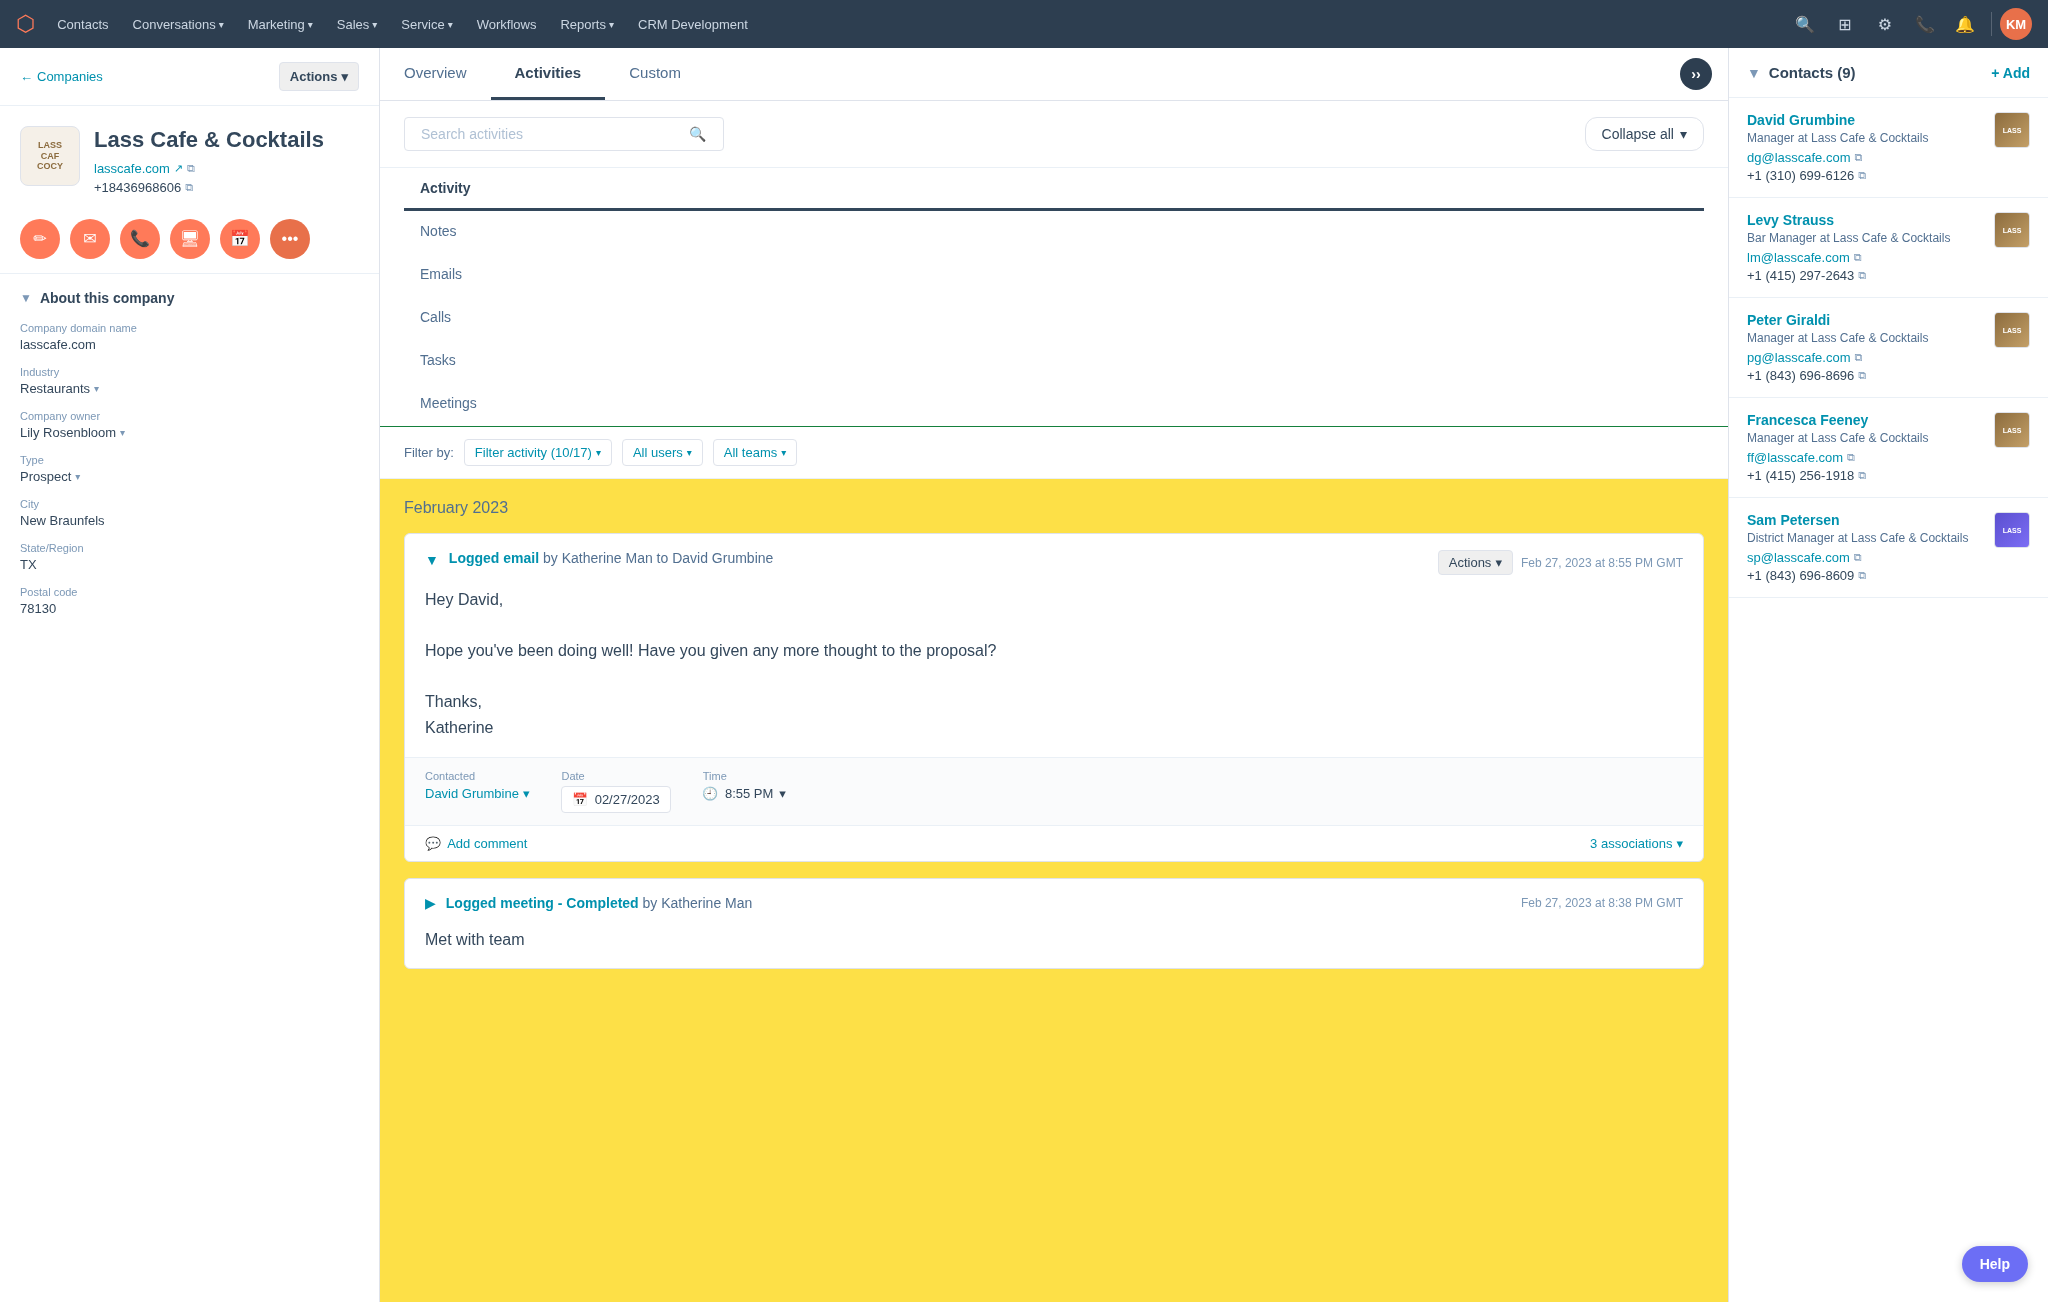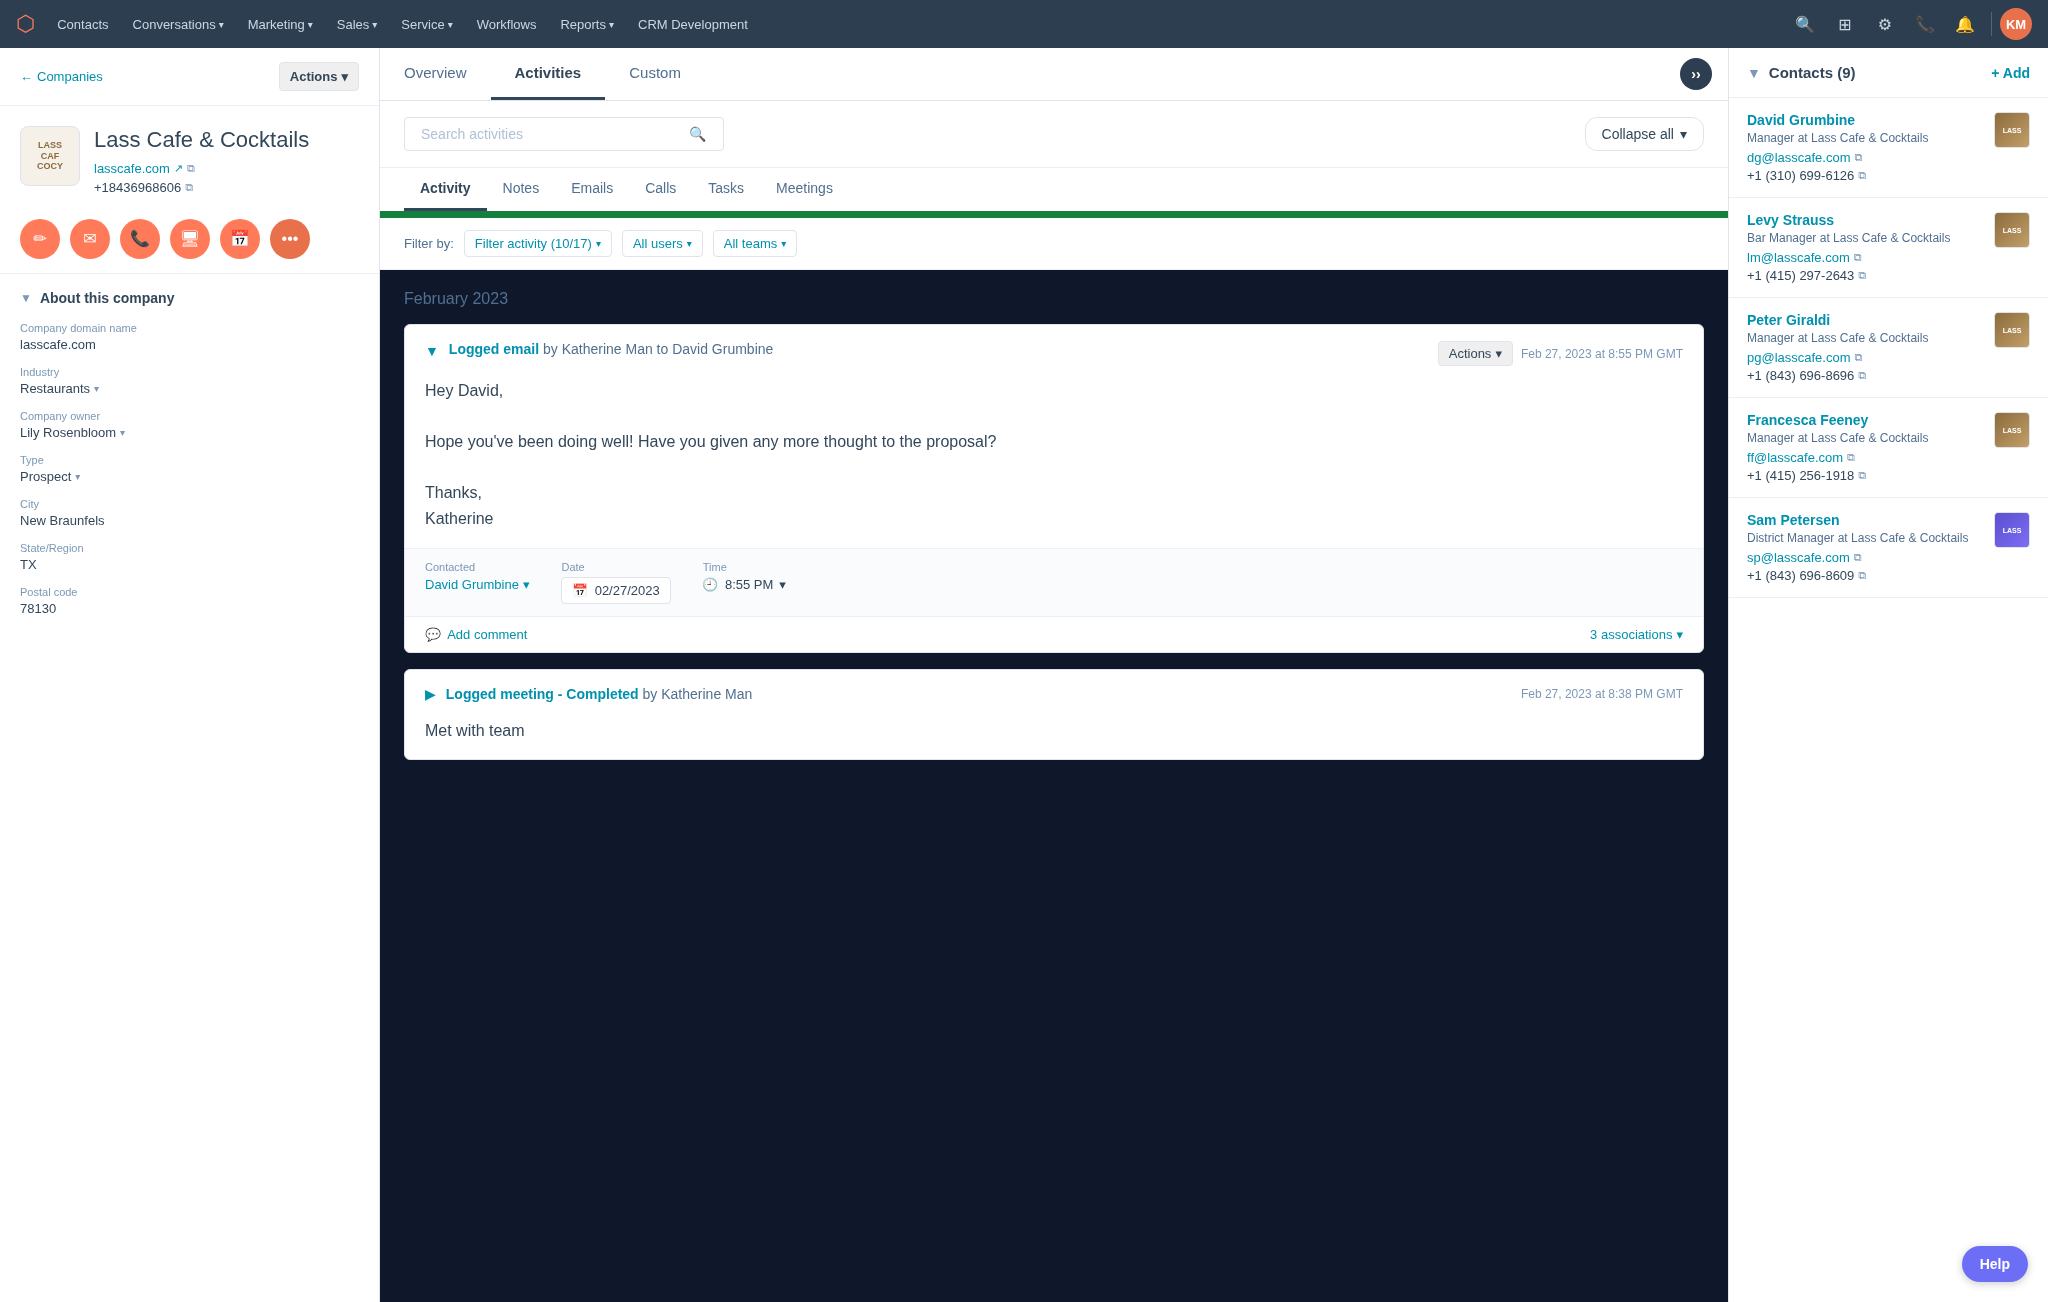--- a/index.html
+++ b/index.html
@@ -61,21 +61,21 @@
 
     .company-header {
       padding: 20px 20px 10px;
       display: flex; align-items: flex-start; gap: 14px;
     }
     .company-logo {
       width: 60px; height: 60px; border-radius: 8px;
       background: #f5f0e8; display: flex; align-items: center; justify-content: center;
       flex-shrink: 0; overflow: hidden; border: 1px solid #dfe3eb;
     }
-    .company-name { font-size: 22px; font-weight: 400; color: #33475b; line-height: 1.3; }
+    .company-name { font-size: 22px; font-weight: 700; color: #33475b; line-height: 1.3; }
     .company-website {
       color: #0091ae; font-size: 13px; cursor: pointer;
       display: flex; align-items: center; gap: 4px; margin-top: 6px;
     }
     .company-phone { font-size: 13px; color: #33475b; display: flex; align-items: center; gap: 4px; margin-top: 4px; }
 
     .action-icons {
       display: flex; gap: 10px; padding: 14px 20px;
       border-bottom: 1px solid #eaf0f6;
     }
@@ -96,21 +96,21 @@
     .about-field { margin-bottom: 14px; }
     .about-field-label { font-size: 11px; color: #7c98b6; margin-bottom: 3px; text-transform: none; }
     .about-field-value { font-size: 13px; color: #33475b; }
     .about-field-value.dropdown {
       display: flex; align-items: center; gap: 4px; cursor: pointer;
     }
     .about-field-value.dropdown .dd-arrow { color: #7c98b6; font-size: 10px; }
 
     
     .center-panel {
-      flex: 1; overflow-y: auto; background: #0f172a;
+      flex: 1; overflow-y: auto; background: #fde047;
       padding: 0;
     }
 
     .tabs-row {
       display: flex; background: white;
       border-bottom: 1px solid #dfe3eb;
       padding: 0 0 0 0;
       align-items: center;
     }
     .tab-item {
@@ -150,21 +150,21 @@
     .collapse-btn {
       margin-left: auto;
       padding: 8px 16px; border: 1px solid #dfe3eb;
       border-radius: 12px; font-size: 14px; color: #33475b;
       background: white; cursor: pointer; font-weight: 400;
       display: flex; align-items: center; gap: 6px;
     }
 
     .activity-subtabs {
       display: flex; gap: 0; padding: 0 24px;
-      background: white; border-bottom: 7px solid #15803d;
+      background: white; border-bottom: 1px solid #15803d; flex-direction: column;
     }
     .subtab {
       padding: 12px 16px; font-size: 14px; color: #516f90;
       cursor: pointer; border-bottom: 3px solid transparent;
     }
     .subtab.active {
       color: #33475b; font-weight: 600;
       border-bottom-color: #33475b;
     }
 

